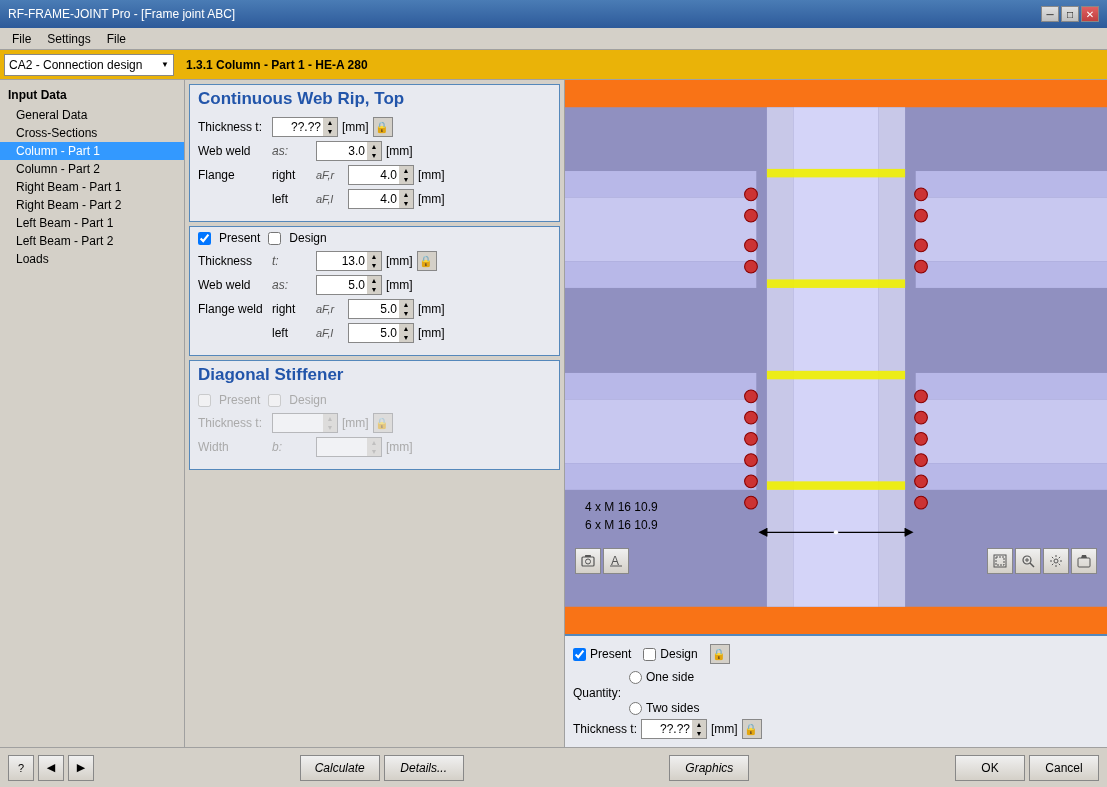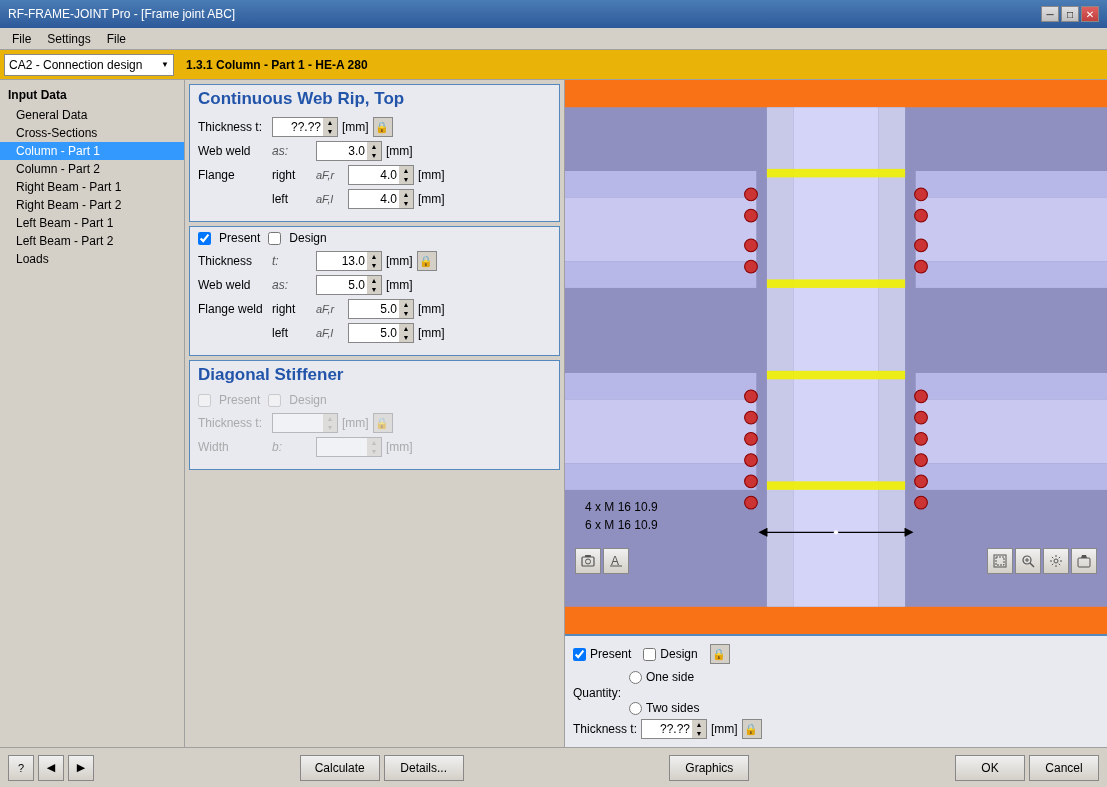--- a/index.html
+++ b/index.html
@@ -226,20 +226,21 @@
     }
     
     .main-btn {
       height: 26px;
       min-width: 80px;
       background: linear-gradient(to bottom, #f0f0f0, #d4d0c8);
       border: 1px solid #888;
       cursor: pointer;
       font-size: 12px;
       padding: 0 12px;
+      font-style: italic;
     }
     .ok-btn {
       height: 26px;
       min-width: 70px;
       background: linear-gradient(to bottom, #f0f0f0, #d4d0c8);
       border: 1px solid #888;
       cursor: pointer;
       font-size: 12px;
       padding: 0 12px;
     }

